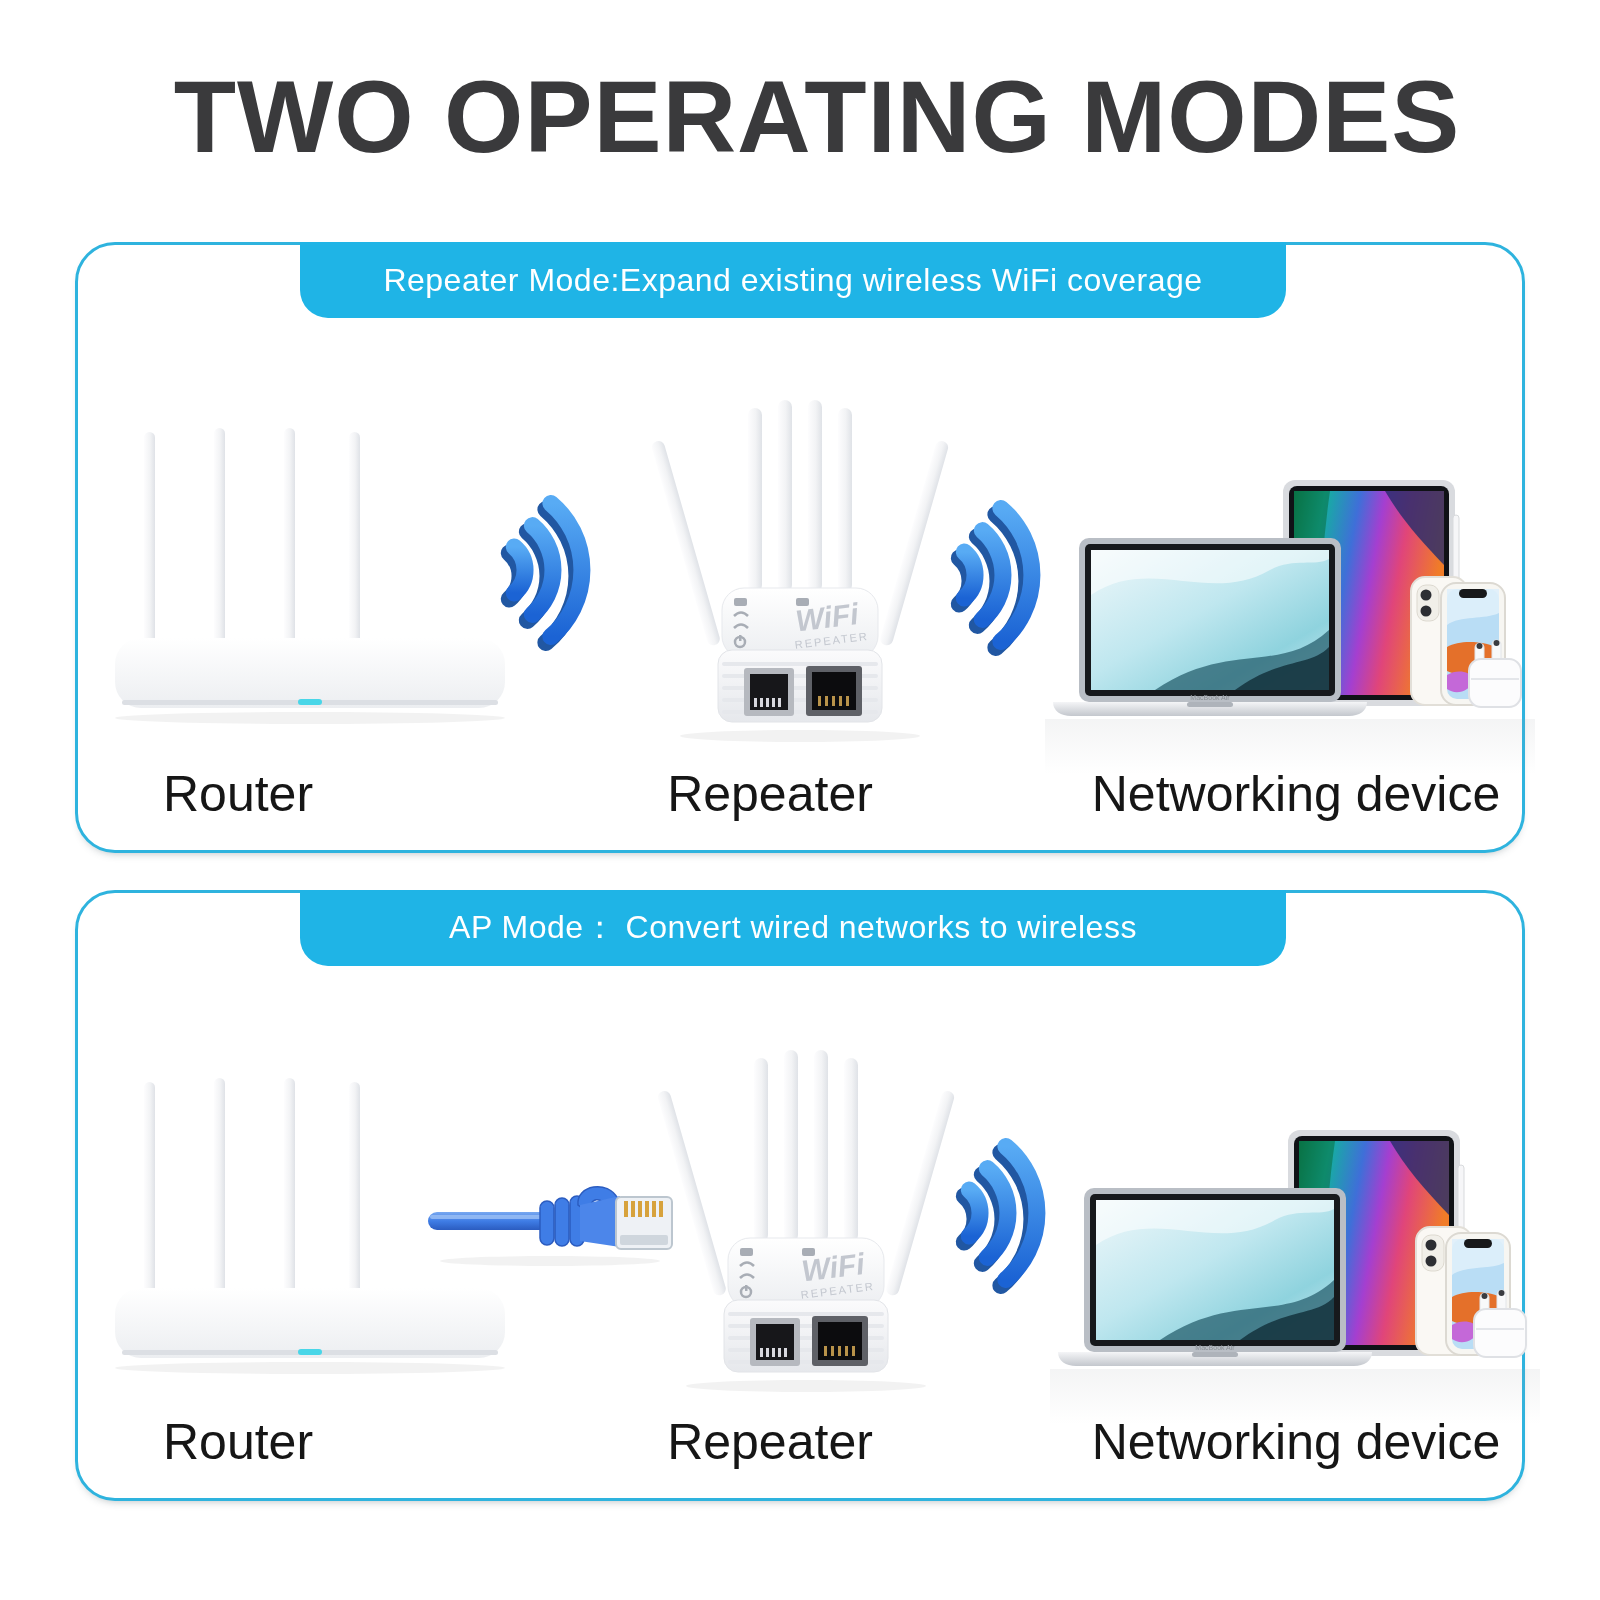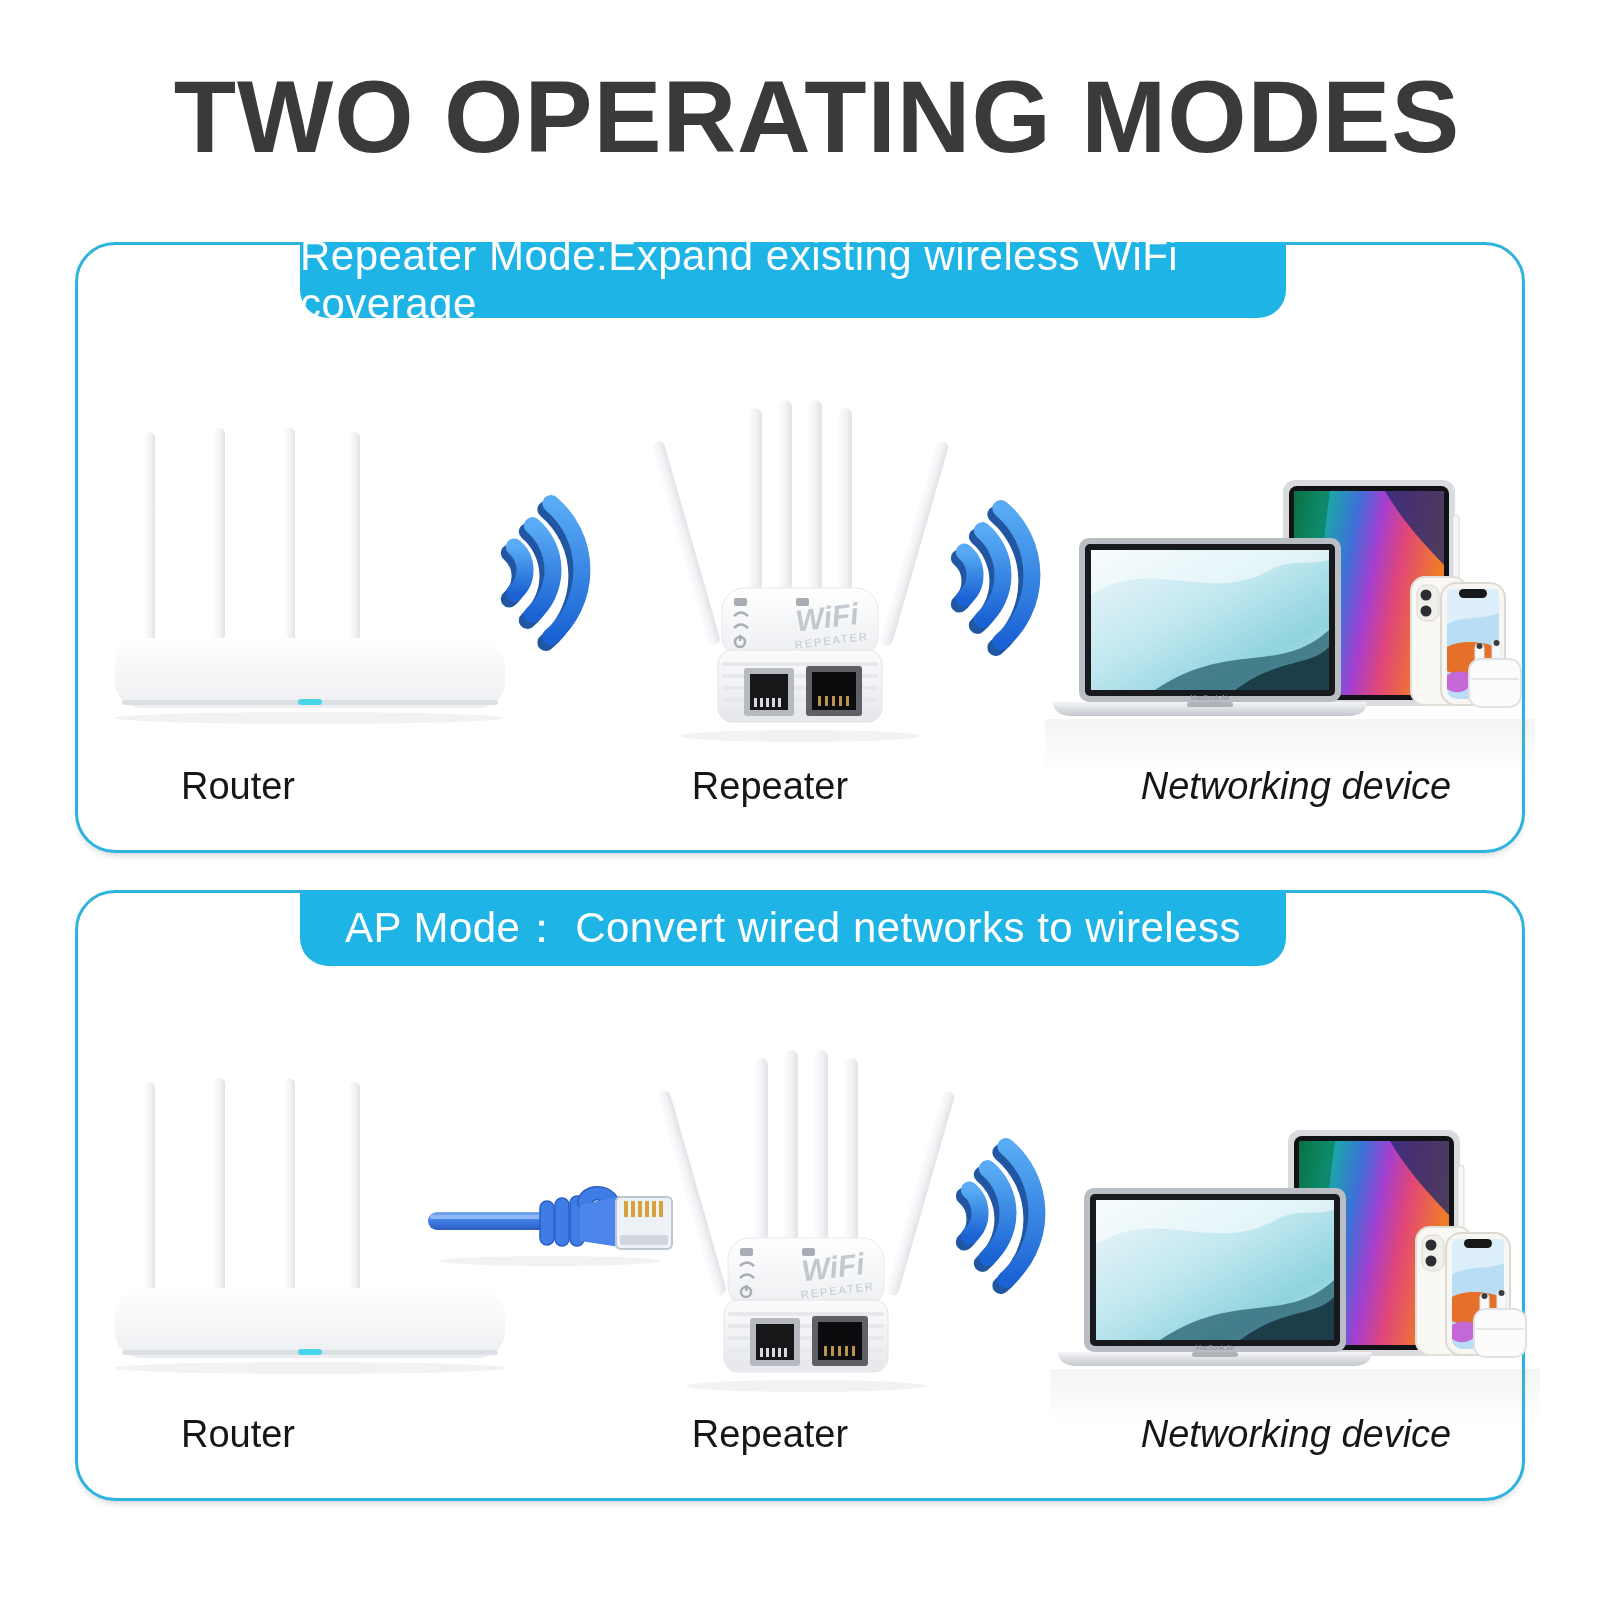--- a/index.html
+++ b/index.html
@@ -15,30 +15,30 @@
     position:absolute;left:75px;width:1444px;height:605px;
     border:3px solid #2eb3de;border-radius:40px;background:#ffffff;
     box-shadow:0 5px 8px -5px rgba(40,60,70,.35);
   }
   .panel-repeater{top:242px;}
   .panel-ap{top:890px;}
   .banner{
     position:absolute;left:222px;top:-3px;width:986px;height:76px;
     background:#1fb4e6;border-radius:0 0 28px 28px;
     display:flex;align-items:center;justify-content:center;
-    color:#ffffff;font-size:42px;font-weight:500;letter-spacing:.5px;
+    color:#ffffff;font-size:32px;font-weight:500;letter-spacing:.5px;
   }
   .abs{position:absolute;}
   .label{
     position:absolute;top:520px;transform:translateX(-50%);
-    font-size:38px;color:#161616;white-space:nowrap;
+    font-size:50px;color:#161616;white-space:nowrap;
   }
   .lbl-router{left:160px;}
   .lbl-repeater{left:692px;}
-  .lbl-device{left:1218px;font-style:italic;}
+  .lbl-device{left:1218px;}
   svg{display:block;overflow:visible;}
 </style>
 </head>
 <body>
 
 <svg width="0" height="0" aria-hidden="true">
   <defs>
     <linearGradient id="antGrad" x1="0" y1="0" x2="1" y2="0">
       <stop offset="0" stop-color="#fdfdfe"></stop>
         <stop offset=".55" stop-color="#f2f3f5"></stop>

